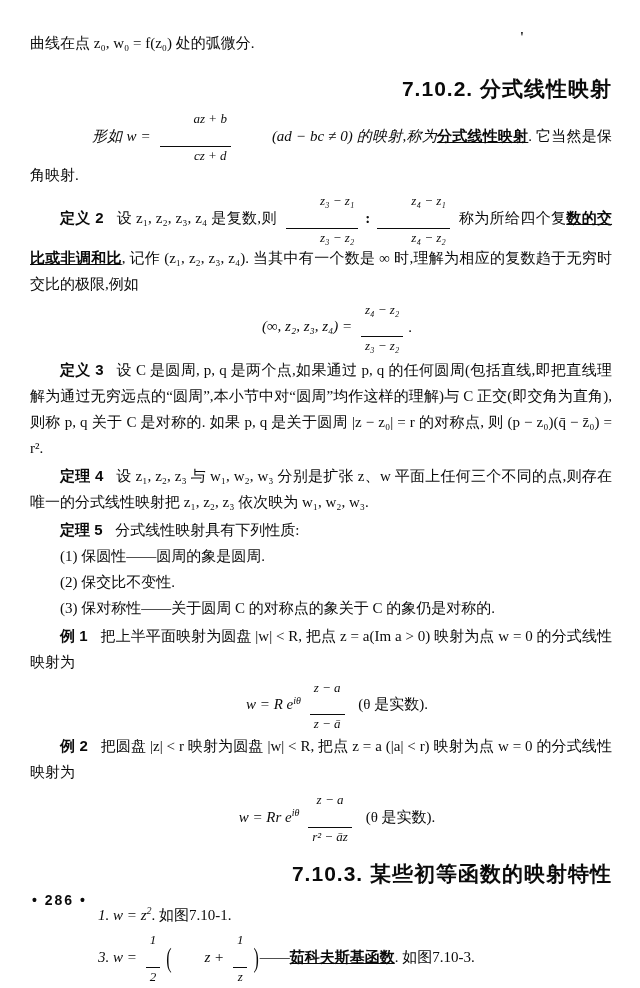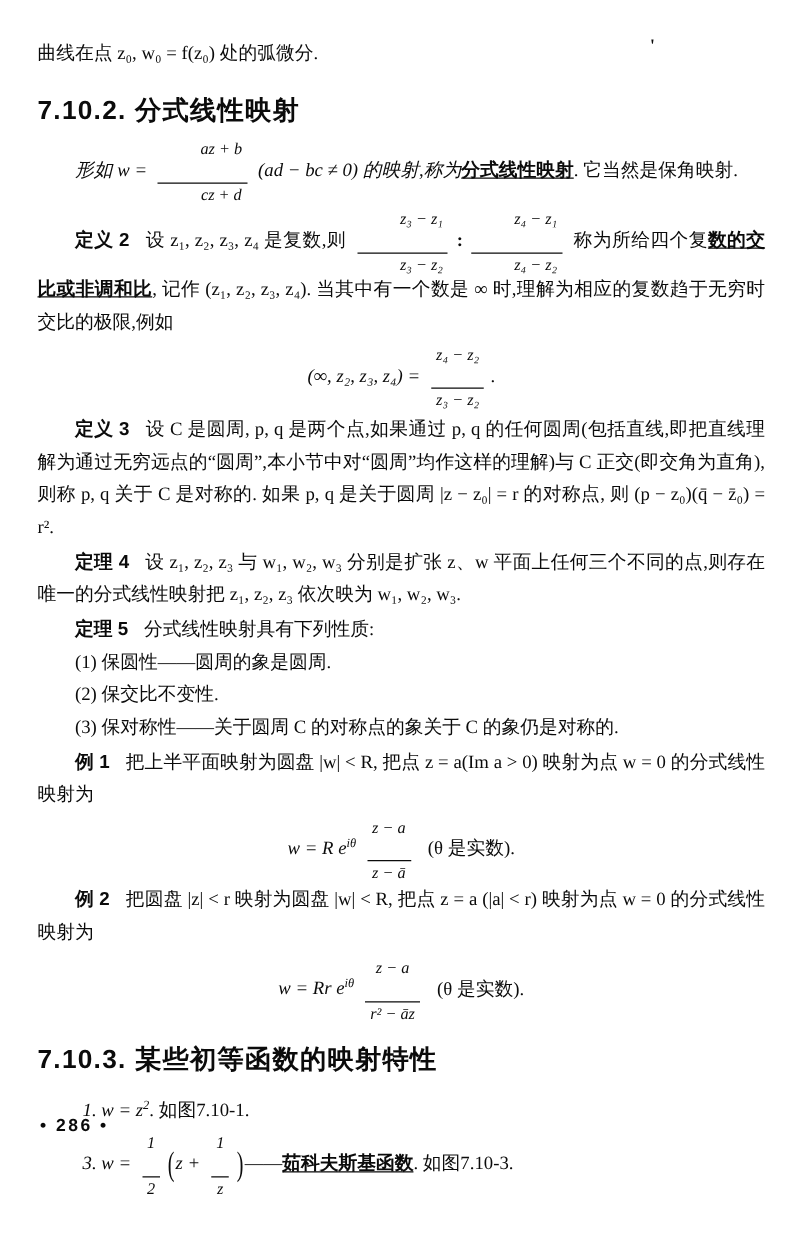--- a/index.html
+++ b/index.html
@@ -6,25 +6,25 @@
   .page {
     position:relative; width:640px; height:988px; background:#fff;
     font-family:"Liberation Serif","DejaVu Serif",serif; color:#0b0b0b;
     padding:30px 28px 0 30px; box-sizing:border-box; overflow:hidden;
   }
   p { margin:0; }
   .body-text { font-size:15px; line-height:26px; text-align:justify; }
   .indent { text-indent:2em; }
   .h2 {
     font-family:"Liberation Sans","DejaVu Sans",sans-serif; font-weight:700;
-    font-size:21px; line-height:26px; letter-spacing:1px; margin:0;
+    font-size:21px; line-height:26px; letter-spacing:1px; margin:0;text-align:right;
   }
   .bold-label { font-family:"Liberation Sans","DejaVu Sans",sans-serif; font-weight:700; margin-right:.85em; }
   .bold-cjk  { font-family:"Liberation Sans","DejaVu Sans",sans-serif; font-weight:700;text-decoration:underline; }
-  .math { font-style:italic; }
+  .math { font-style:italic;margin-left:32px; }
   .frac {
     display:inline-block; vertical-align:middle; text-align:center;
     line-height:1.05; margin:0 5px; font-size:13px; font-style:italic;
   }
   .frac .num { display:block; padding:0 4px 20px; border-bottom:1.4px solid #0b0b0b; }
   .frac .den { display:block; padding:2px 4px 0; }
   .ratio-sep { margin:0 2px; font-weight:700; }
   .formula { text-align:center; font-size:15px; }
   .formula .tail { margin-left:5px; font-style:normal;font-family:Liberation Serif, serif; }
   sup.exp { font-size:10px; font-style:italic; vertical-align:super; }

